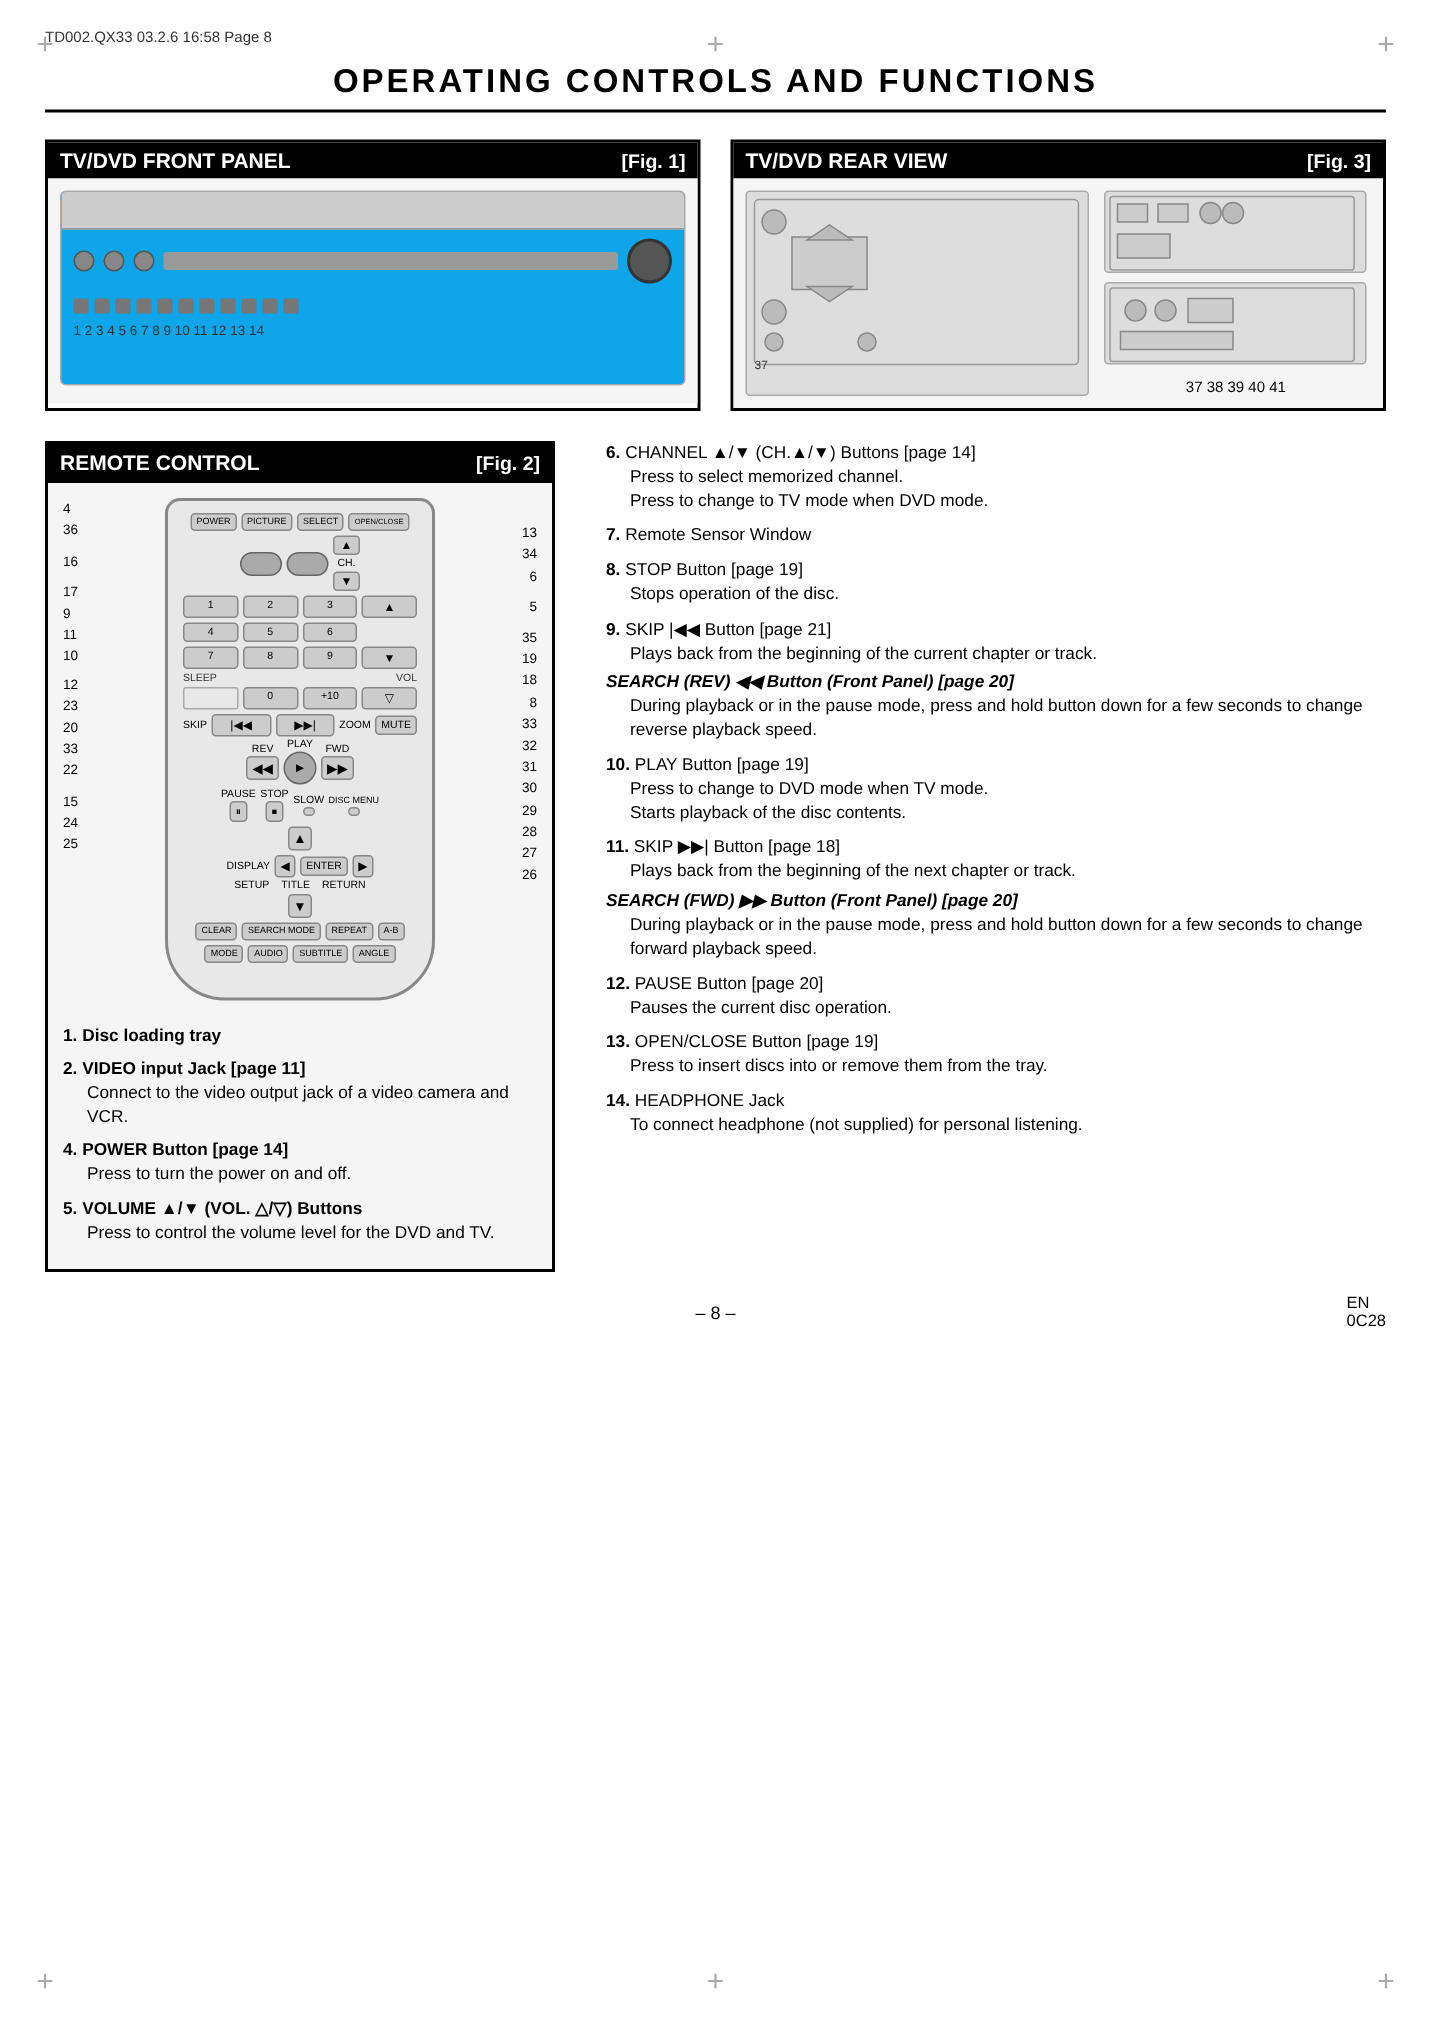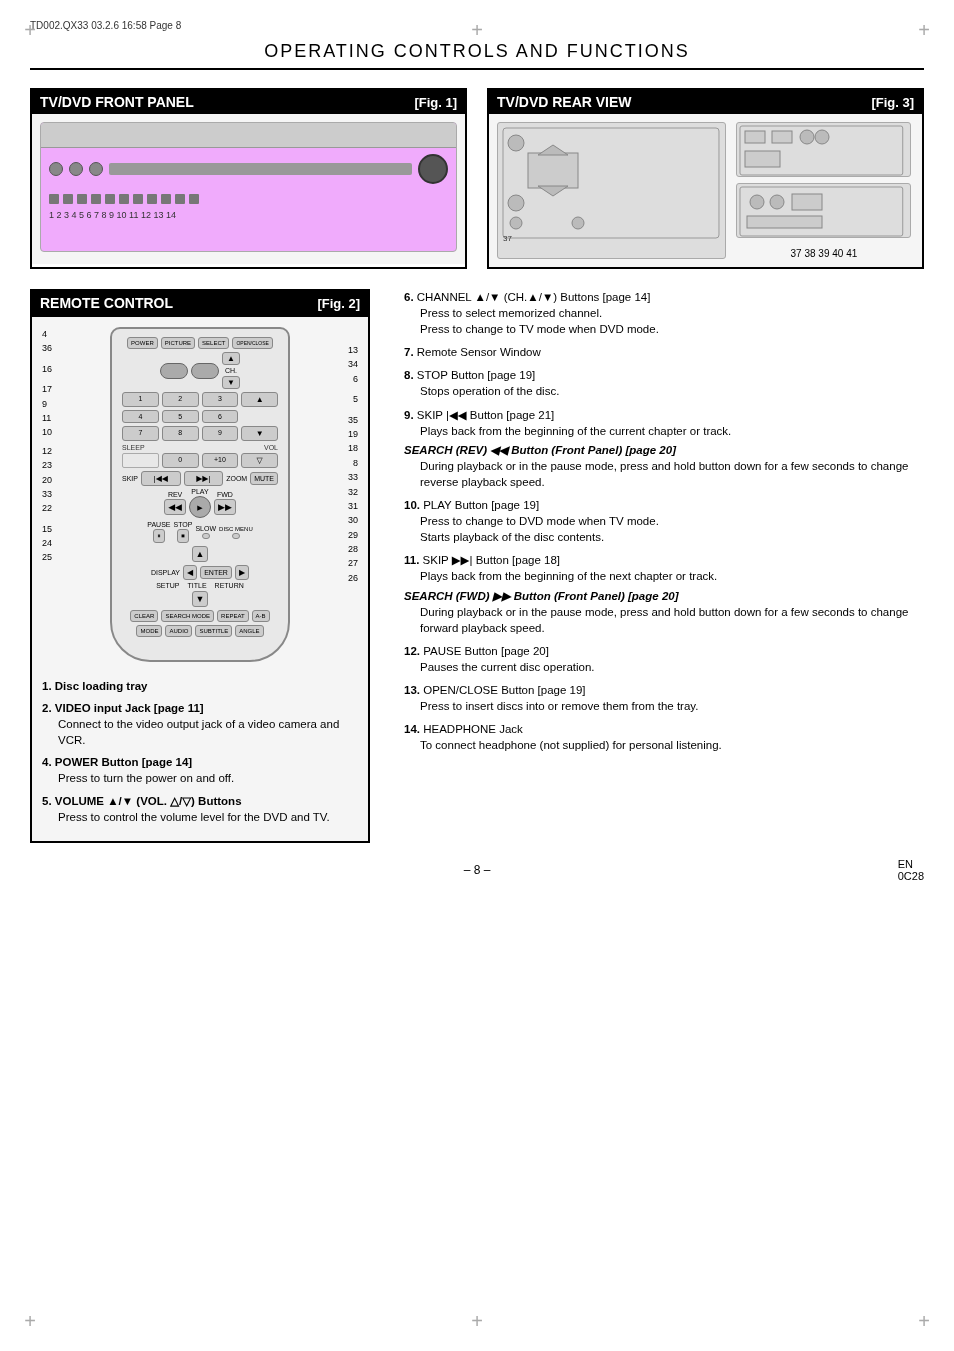--- a/index.html
+++ b/index.html
@@ -23,22 +23,22 @@
     
     .meta-header {
       font-size: 10px;
       color: #333;
       margin-bottom: 10px;
     }
 
     
     .main-title {
       text-align: center;
-      font-size: 18px;
-      font-weight: normal;
+      font-size: 22px;
+      font-weight: bold;
       letter-spacing: 2px;
       border-bottom: 2px solid #000;
       padding-bottom: 6px;
       margin-bottom: 18px;
     }
 
     
     .top-panels {
       display: flex;
       gap: 20px;
@@ -69,21 +69,21 @@
       padding: 8px;
       min-height: 150px;
       position: relative;
       background: #f5f5f5;
     }
 
     
     .front-panel-device {
       width: 100%;
       height: 130px;
-      background: #f0abfc;
+      background: #0ea5e9;
       border: 1px solid #aaa;
       border-radius: 4px;
       position: relative;
       overflow: hidden;
     }
 
     .fp-top-bar {
       width: 100%;
       height: 25px;
       background: #ccc;

